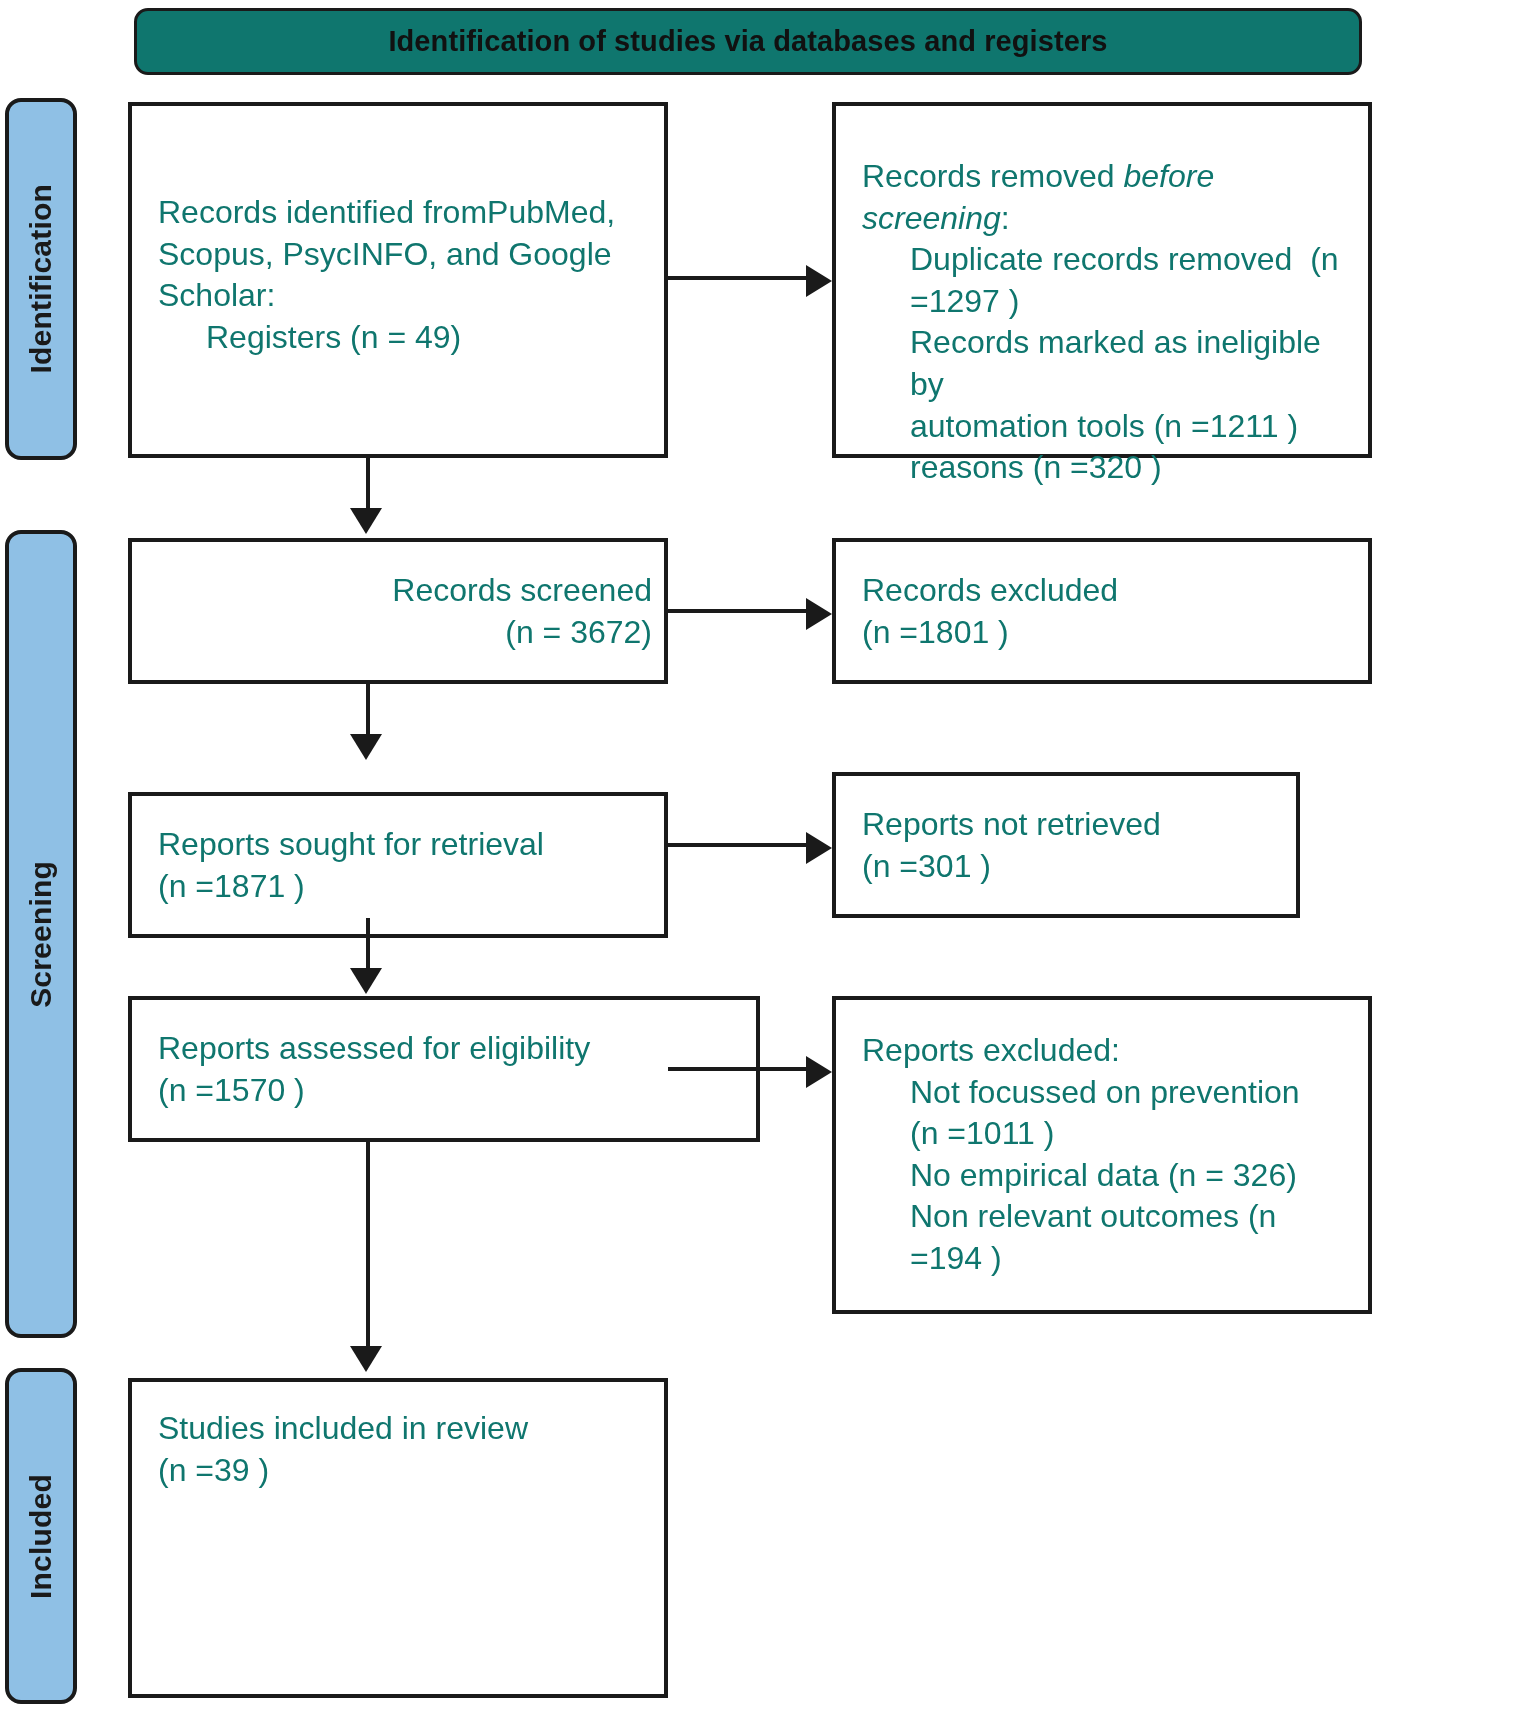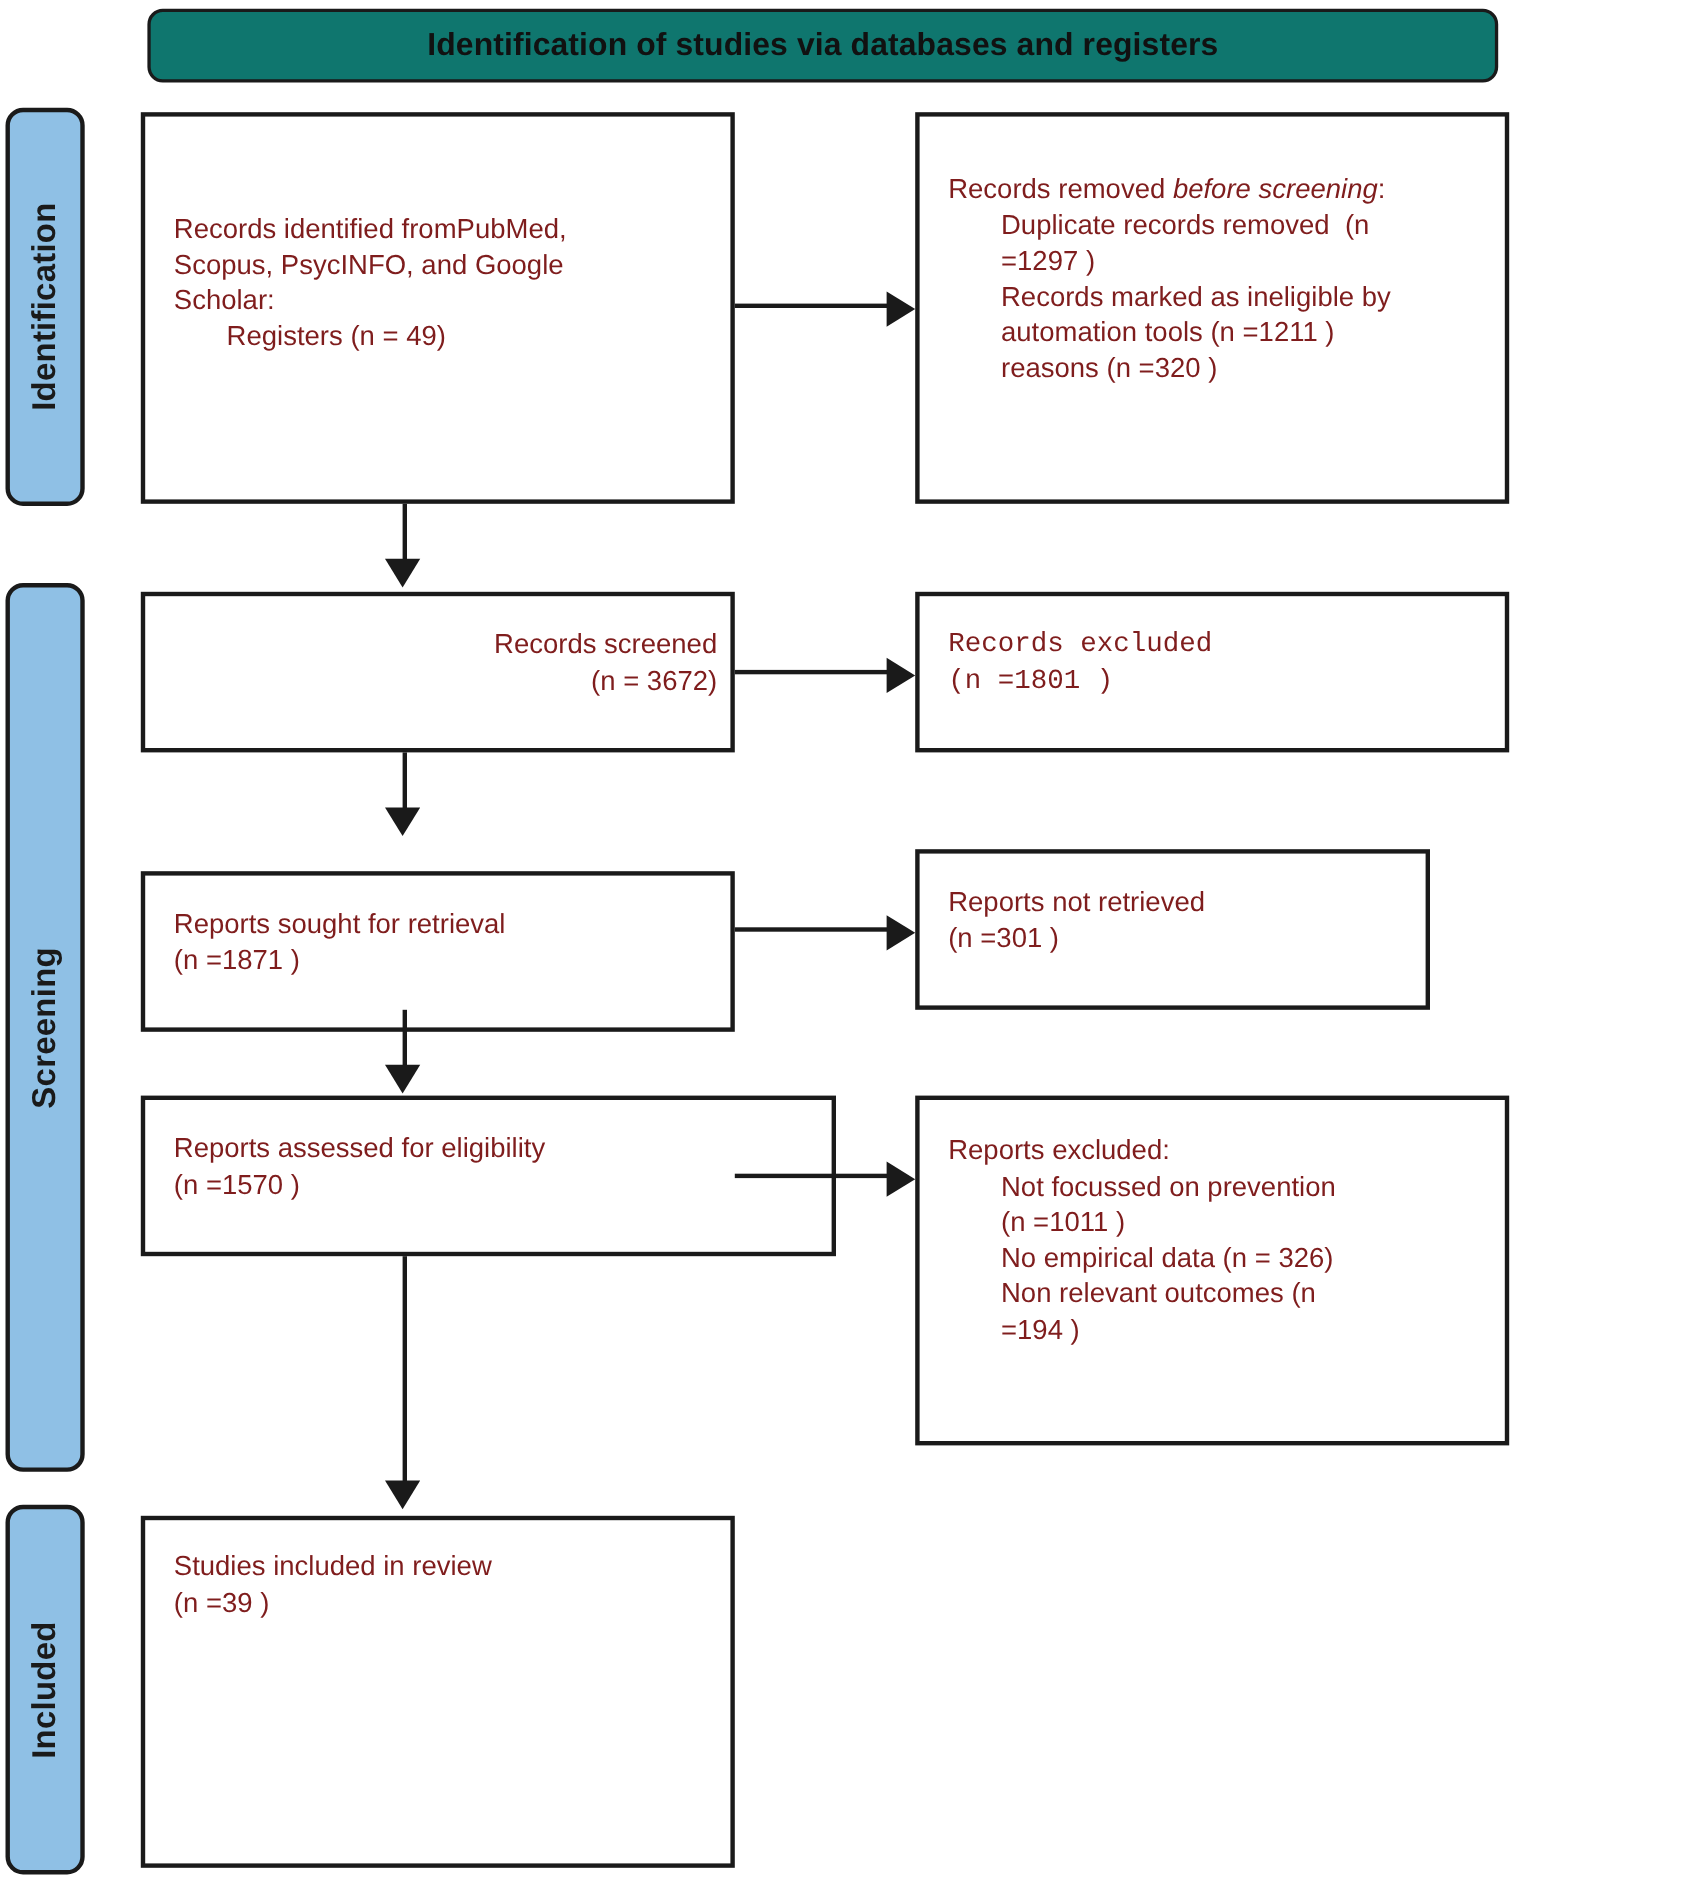--- a/index.html
+++ b/index.html
@@ -75,23 +75,23 @@
     position: absolute;
     background: #ffffff;
     border: 4px solid #1a1a1a;
     box-sizing: border-box;
     padding: 0;
   }
   .box .box-body {
     position: absolute;
     left: 26px;
     right: 12px;
-    font-size: 25px;
+    font-size: 32px;
     line-height: 1.30;
-    color: #7f1d1d;
+    color: #0f766e;
   }
   .box .line { white-space: pre-wrap; }
   .box .line.indent { padding-left: 48px; }
   .box .line em { font-style: italic; }
 
   
   #box-identified       { left: 128px; top: 102px;  width: 540px; height: 356px; }
   #box-identified .box-body  { top: 86px; }
 
   #box-screened         { left: 128px; top: 538px;  width: 540px; height: 146px; }
@@ -103,21 +103,21 @@
   #box-assessed         { left: 128px; top: 996px;  width: 632px; height: 146px; }
   #box-assessed .box-body    { top: 28px; }
 
   #box-included         { left: 128px; top: 1378px; width: 540px; height: 320px; }
   #box-included .box-body    { top: 26px; }
 
   
   #box-removed          { left: 832px; top: 102px;  width: 540px; height: 356px; }
   #box-removed .box-body     { top: 50px; }
 
-  #box-excluded-records { left: 832px; top: 538px;  width: 540px; height: 146px; font-family: Liberation Mono, monospace; }
+  #box-excluded-records { left: 832px; top: 538px;  width: 540px; height: 146px; }
   #box-excluded-records .box-body { top: 28px; }
 
   #box-not-retrieved    { left: 832px; top: 772px;  width: 468px; height: 146px; }
   #box-not-retrieved .box-body    { top: 28px; }
 
   #box-reports-excluded { left: 832px; top: 996px;  width: 540px; height: 318px; }
   #box-reports-excluded .box-body { top: 30px; }
 
   
   .conn { position: absolute; }

